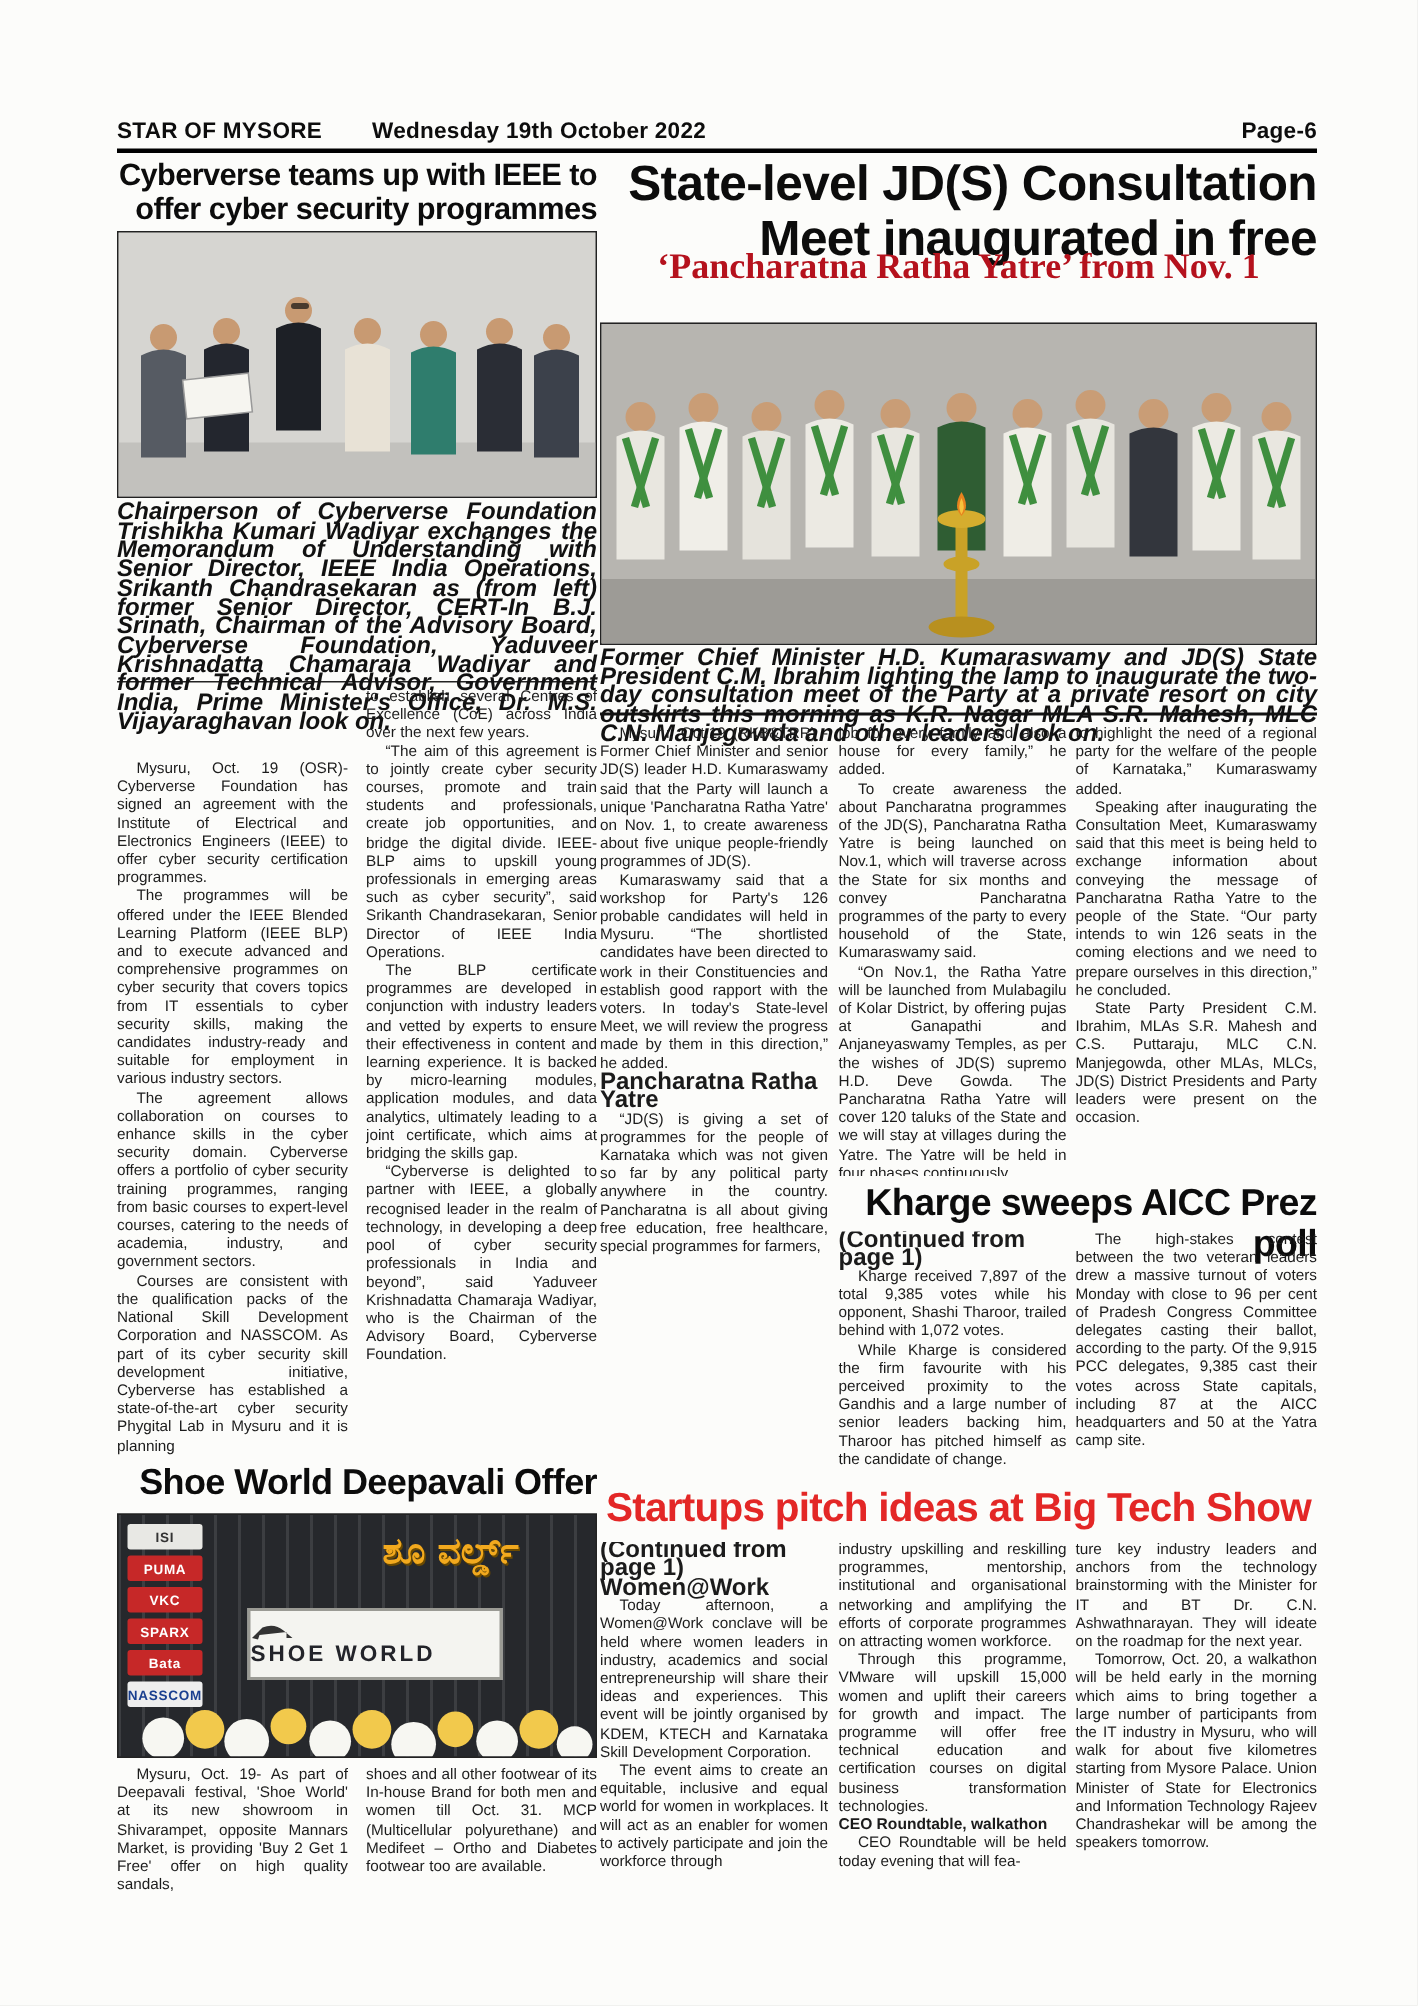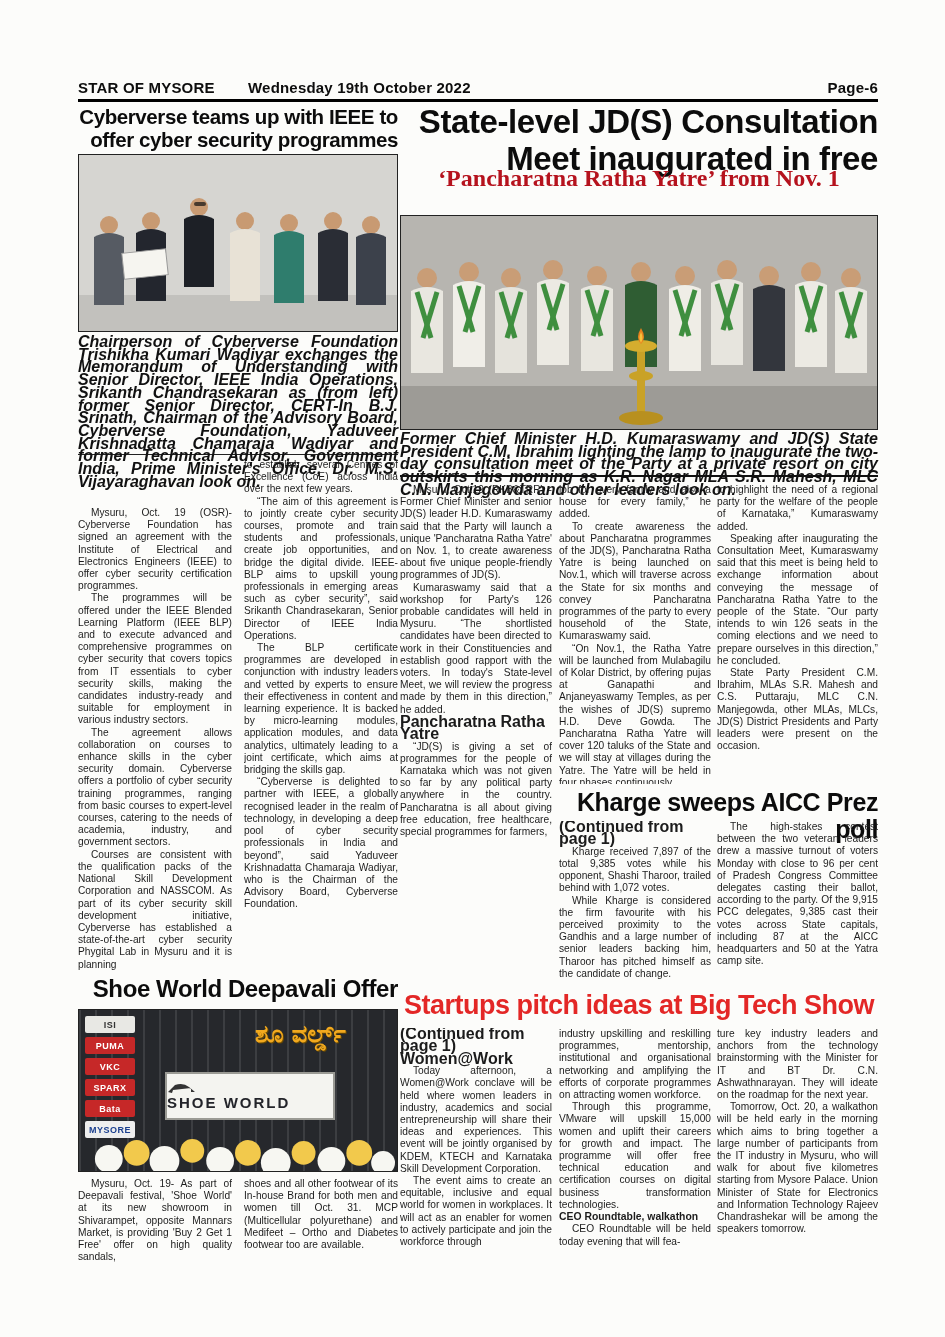--- a/index.html
+++ b/index.html
@@ -168,21 +168,21 @@
 
   <div class="abs h-black" style="left:78px;top:976px;width:320px;font-size:24px;line-height:26px;">Shoe World Deepavali Offer</div>
 
   <div class="abs photo-frame shoe-photo" style="left:78px;top:1009px;width:320px;height:163px;">
     <div class="brand-strip">
       <span class="brand-chip">ISI</span>
       <span class="brand-chip">PUMA</span>
       <span class="brand-chip">VKC</span>
       <span class="brand-chip">SPARX</span>
       <span class="brand-chip">Bata</span>
-      <span class="brand-chip">MYSORE</span>
+      <span class="brand-chip">NASSCOM</span>
     </div>
     <div class="kn-sign">ಶೂ ವರ್ಲ್ಡ್</div>
     <div class="sw-sign">
       <svg width="30" height="12" viewBox="0 0 30 12">
         <path d="M1 10 L8 3 Q16 0 22 5 L28 10 L24 10 L24 6 L6 8 L5 11 Z" fill="#333"></path>
       </svg>
       <span class="sw-text">SHOE WORLD</span>
     </div>
     <svg class="balloons" viewBox="0 0 320 70">
       <circle cx="30" cy="58" r="14" fill="#f7f7f2"></circle>

